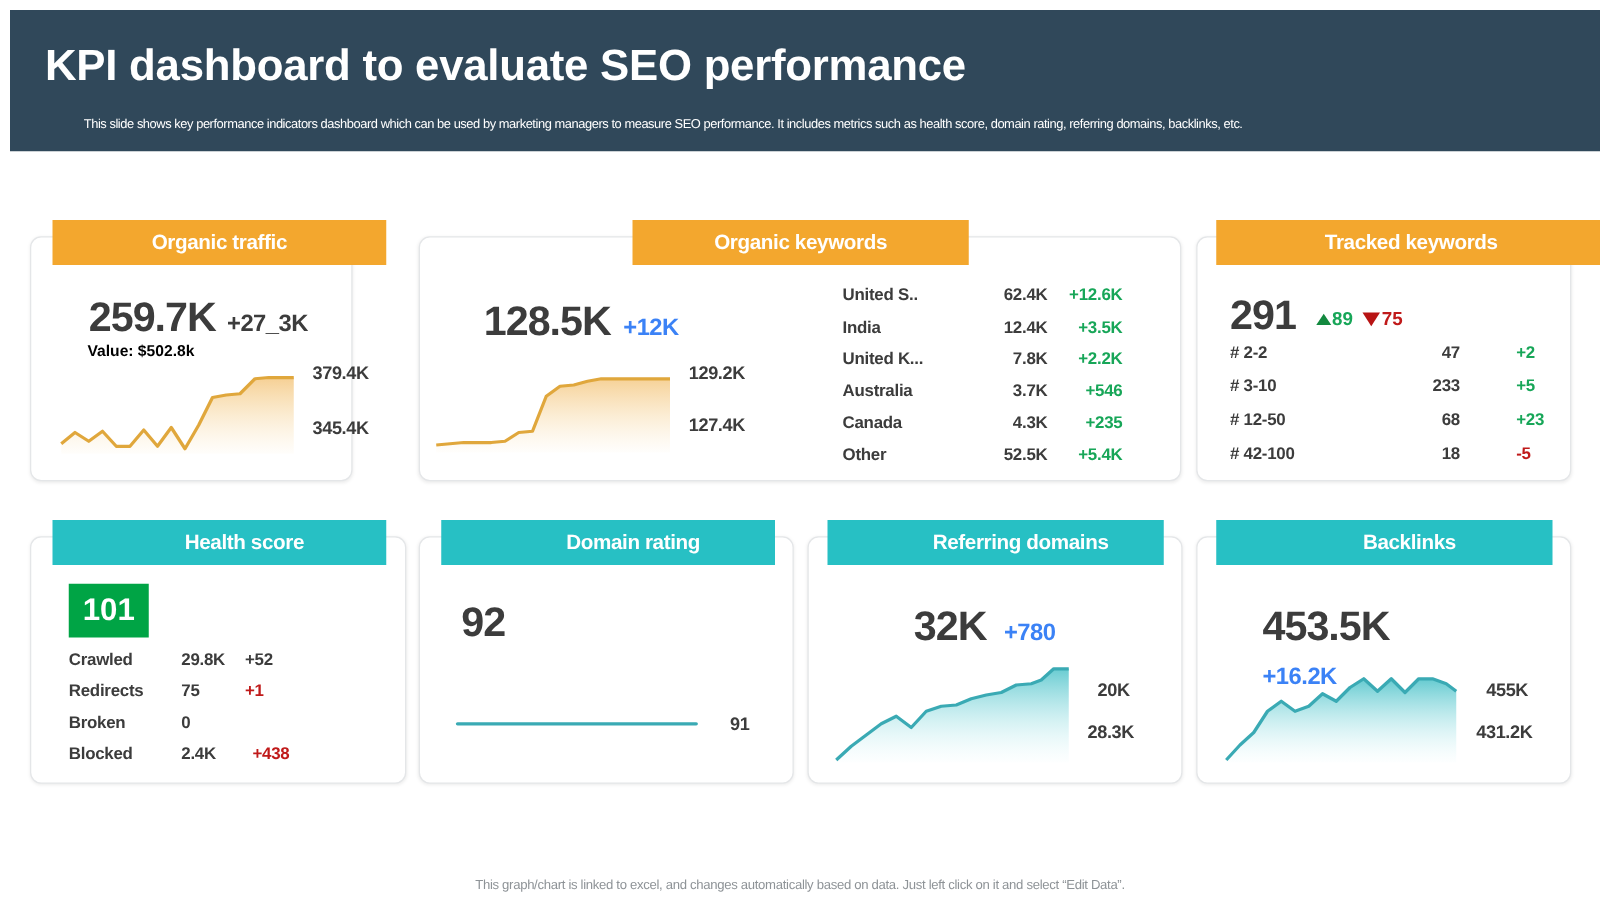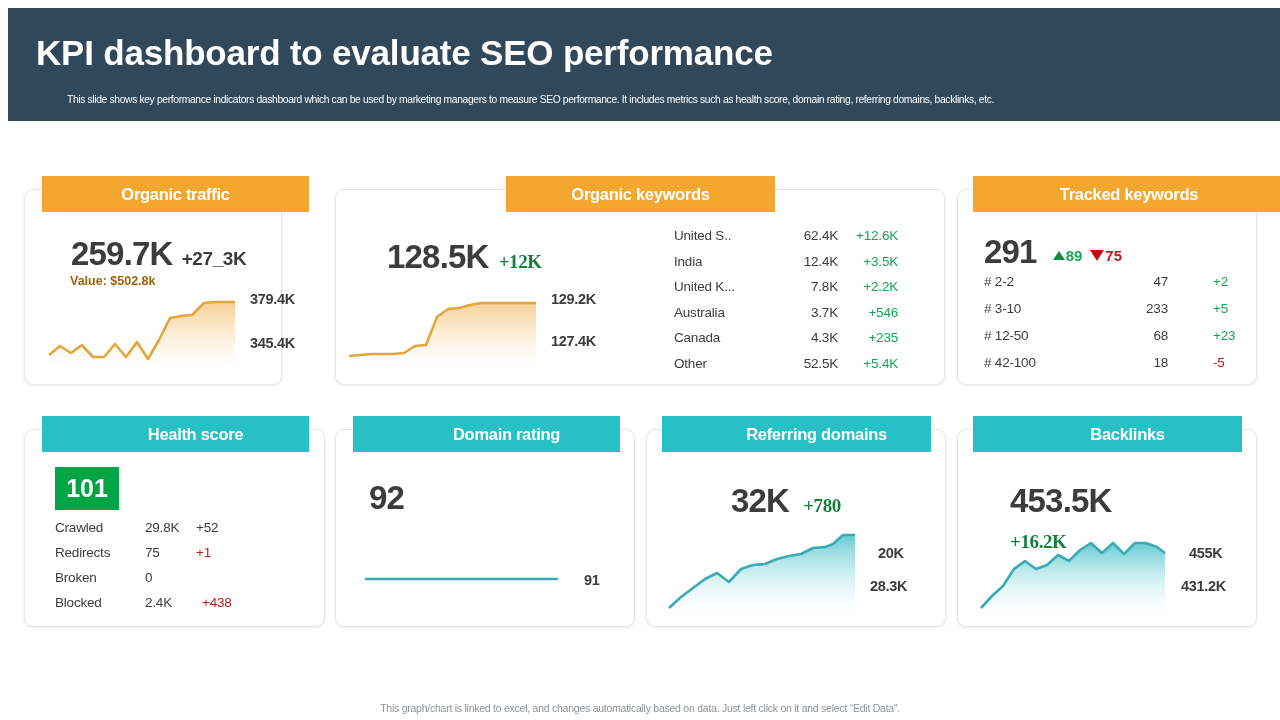--- a/index.html
+++ b/index.html
@@ -45,35 +45,35 @@
   }
   .head-orange { background:#f3a72e; }
   .head-teal   { background:#27c0c4;padding-left:40px; }
 
   
   .big {
     font-size:33px; font-weight:bold; color:#3c3c3c;
     letter-spacing:-0.8px;
   }
   .delta  { font-size:19px; font-weight:bold; letter-spacing:-0.4px; }
-  .delta-green { color:#15803d;font-family:Liberation Serif, serif; }
+  .delta-green { color:#3b82f6; }
   .green  { color:#17a658; }
   .red    { color:#c01a1a; }
   .dark   { color:#3c3c3c; }
-  .sub-value { font-size:12.5px; font-weight:bold; color:#a16207; }
+  .sub-value { font-size:12.5px; font-weight:bold; color:#000000; }
   .axis-lab {
     font-size:14.5px; font-weight:bold; color:#3c3c3c;
     letter-spacing:-0.3px; white-space:nowrap;
   }
 
   
   .rows { position:absolute; }
   .row {
     display:flex; align-items:baseline;
-    font-size:13.5px; font-weight:normal; color:#3c3c3c;
+    font-size:13.5px; font-weight:bold; color:#3c3c3c;
     letter-spacing:-0.2px;
   }
   .row .lab  { color:#3c3c3c; }
   .row .val  { text-align:right; }
   .row .dlt  { }
 
   
   .kw-row { height:25.5px; }
   .kw-row .lab { width:110px; }
   .kw-row .val { width:54px; text-align:right; }

